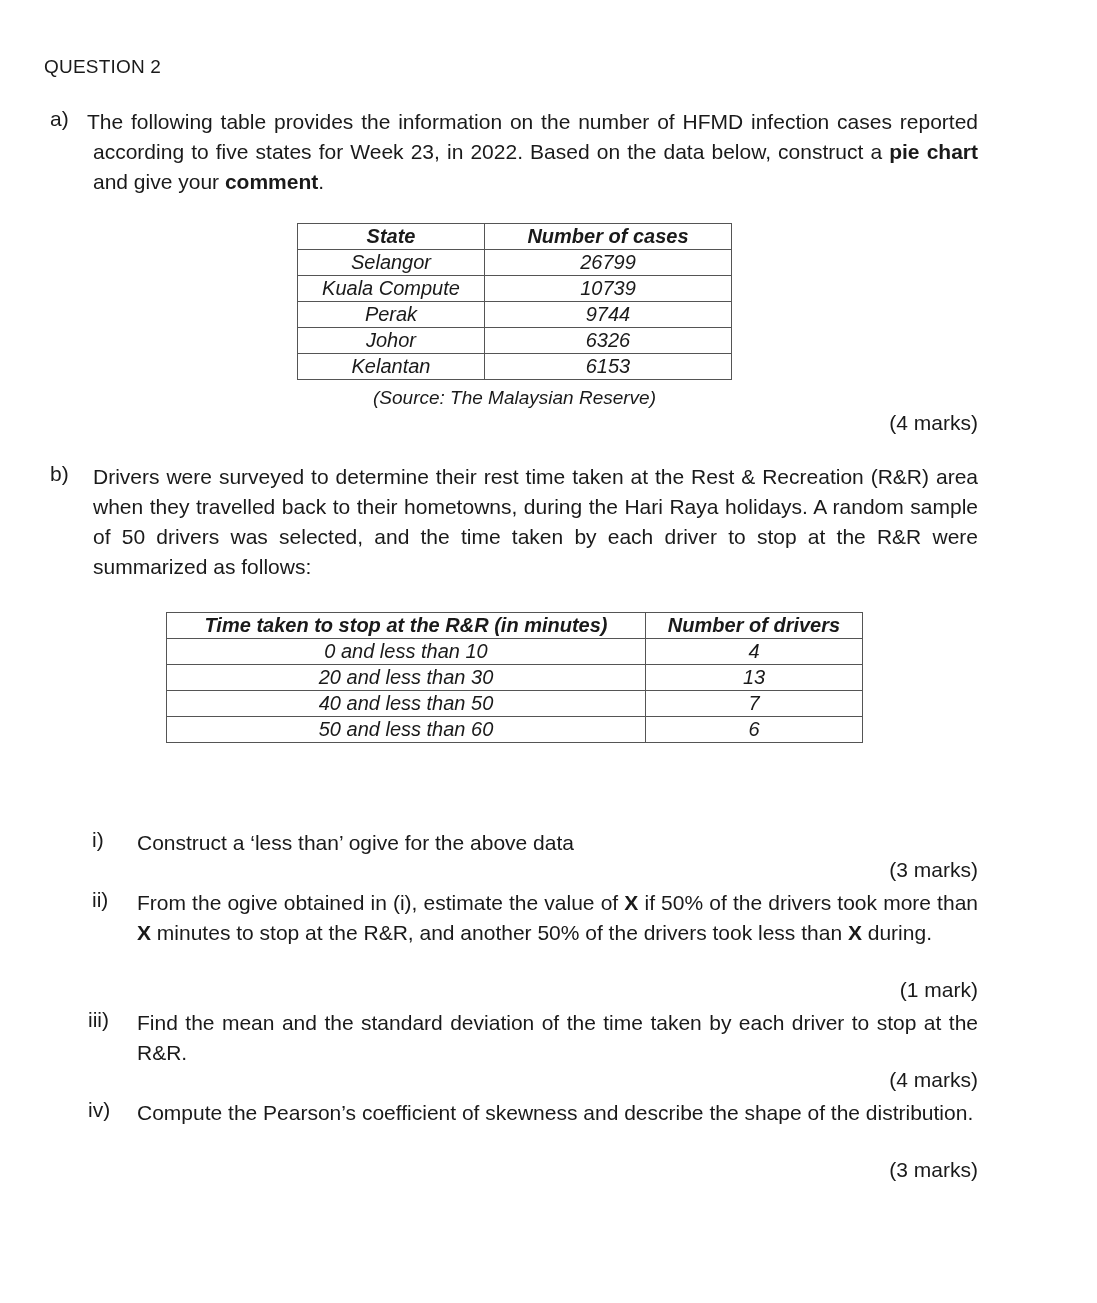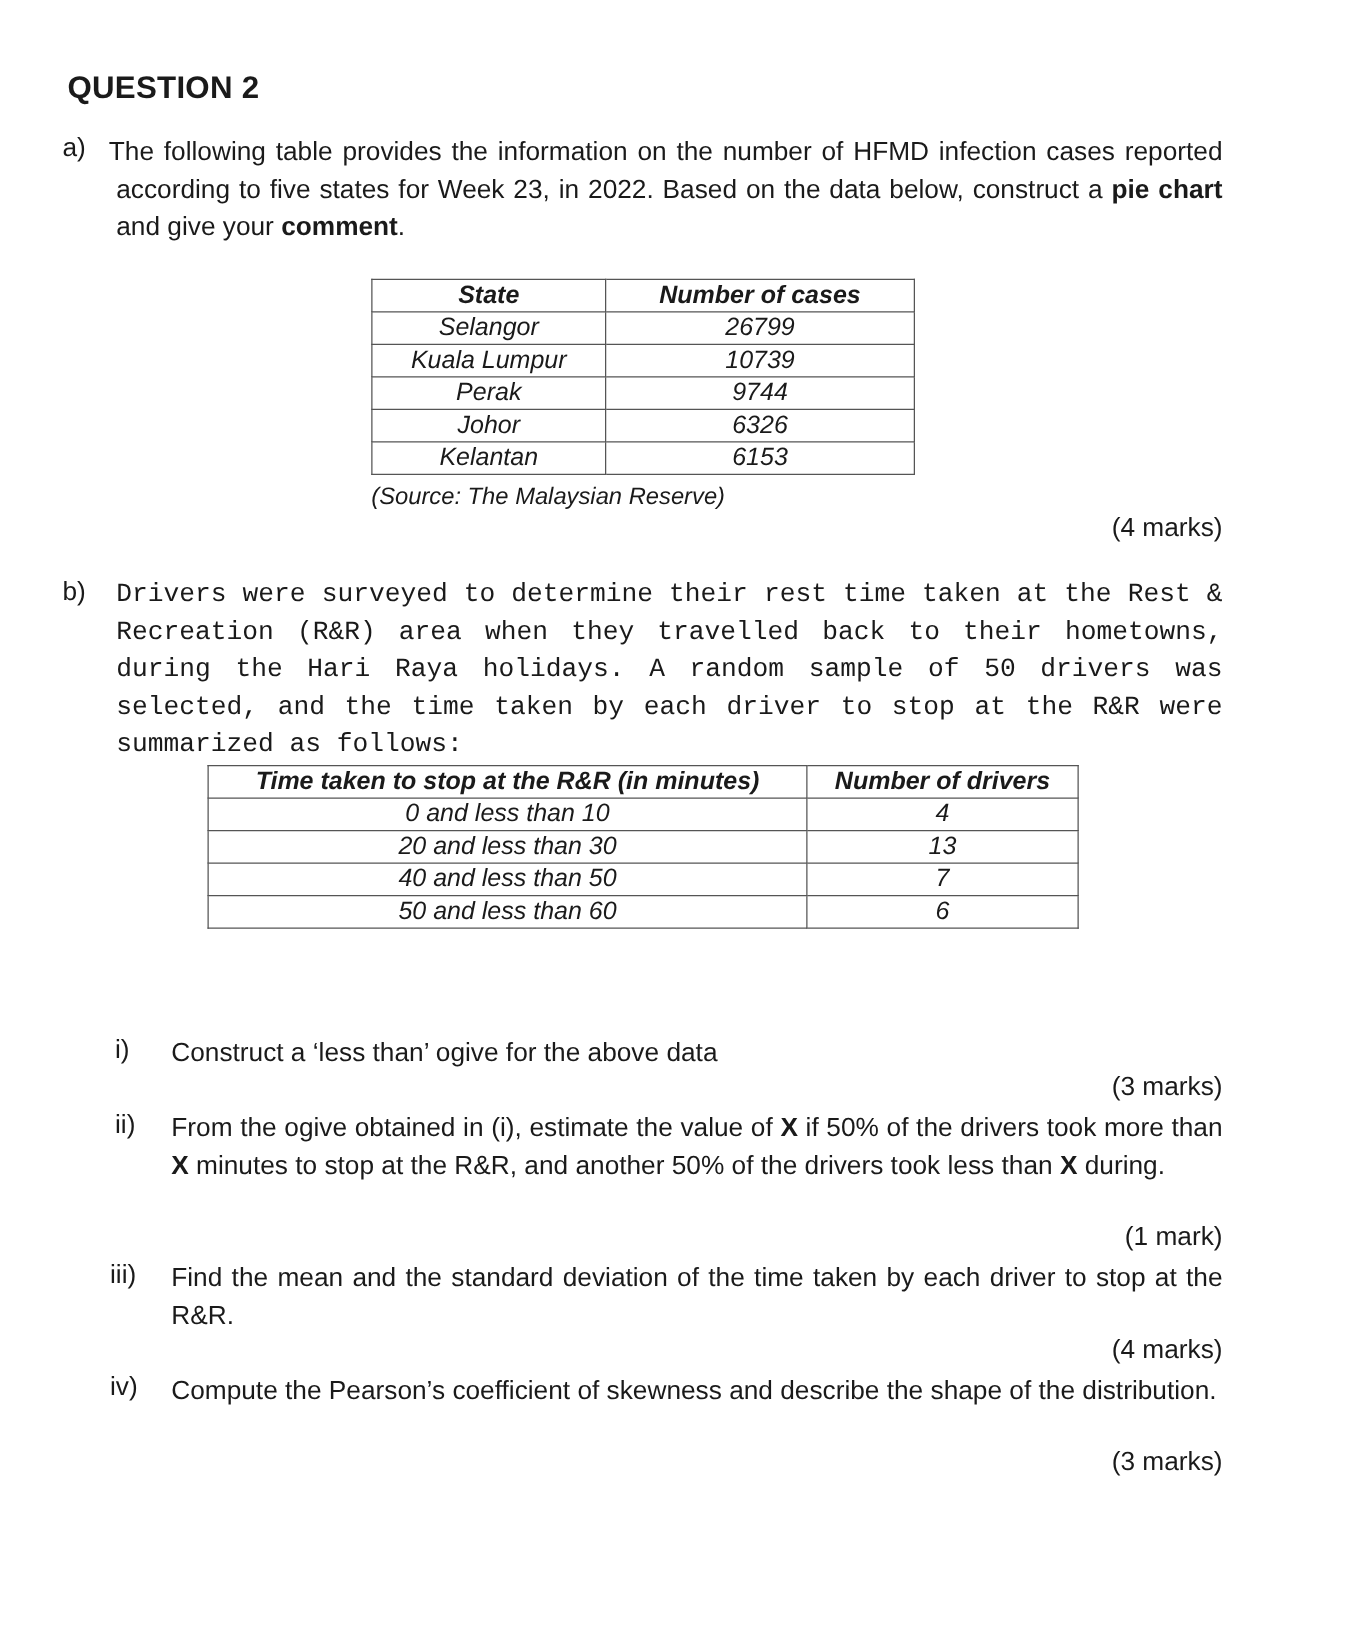--- a/index.html
+++ b/index.html
@@ -1,21 +1,21 @@
 <!DOCTYPE html>
 <html><head>
   <meta charset="utf-8">
   <style>
     html, body { margin: 0; padding: 0; background: #ffffff; }
     body {
       width: 1097px; height: 1303px; position: relative; overflow: hidden;
       font-family: "Liberation Sans", sans-serif; color: #1a1a1a; font-size: 21px;
     }
     .abs { position: absolute; }
-    .qtitle { left: 54px; top: 56px; font-weight: bold; font-size: 25px; letter-spacing: 0.2px; }
+    .qtitle { left: 44px; top: 56px; font-weight: normal; font-size: 19px; letter-spacing: 0.2px; }
     .para { line-height: 30px; text-align: justify; text-align-last: left; }
     .para b { font-weight: bold; }
     .label { position: absolute; }
     .marks { position: absolute; right: 119px; text-align: center; }
     table { border-collapse: collapse; font-size: 20px; }
     td, th { border: 1.5px solid #555; text-align: center; padding: 0; height: 25px; line-height: 25px; font-style: italic; }
     th { font-weight: bold; }
     .source { font-style: italic; font-size: 19px; }
   </style>
 </head>
@@ -32,42 +32,42 @@
   <tbody>
       <tr>
     <th style="width:186px">State</th>
     <th>Number of cases</th>
   </tr>
   <tr>
     <td>Selangor</td>
     <td>26799</td>
   </tr>
   <tr>
-    <td>Kuala Lumpur</td>
+    <td>Kuala Compute</td>
     <td>10739</td>
   </tr>
   <tr>
     <td>Perak</td>
     <td>9744</td>
   </tr>
   <tr>
     <td>Johor</td>
     <td>6326</td>
   </tr>
   <tr>
     <td>Kelantan</td>
     <td>6153</td>
   </tr>
 </tbody>
   </table>
-<div class="abs source" style="left:297px; top:387px; width:435px; text-align:left;">(Source: The Malaysian Reserve)</div>
+<div class="abs source" style="left:297px; top:387px; width:435px; text-align:center;">(Source: The Malaysian Reserve)</div>
 <div class="marks" style="top:411px;">(4 marks)</div>
 
 <div class="label" style="left:50px; top:462px;">b)</div>
-<div class="abs para" style="left:93px; top:462px; width:885px;font-family:Liberation Mono, monospace;">Drivers were surveyed to determine their rest time taken at the Rest &amp; Recreation (R&amp;R) area when they travelled back to their hometowns, during the Hari Raya holidays. A random sample of 50 drivers was selected, and the time taken by each driver to stop at the R&amp;R were summarized as follows:</div>
+<div class="abs para" style="left:93px; top:462px; width:885px;">Drivers were surveyed to determine their rest time taken at the Rest &amp; Recreation (R&amp;R) area when they travelled back to their hometowns, during the Hari Raya holidays. A random sample of 50 drivers was selected, and the time taken by each driver to stop at the R&amp;R were summarized as follows:</div>
 
 <table class="abs" style="left:166px; top:612px; width:697px;border-radius:29px;">
   <tbody>
       <tr>
     <th style="width:478px">Time taken to stop at the R&amp;R (in minutes)</th>
     <th>Number of drivers</th>
   </tr>
   <tr>
     <td>0 and less than 10</td>
     <td>4</td>

